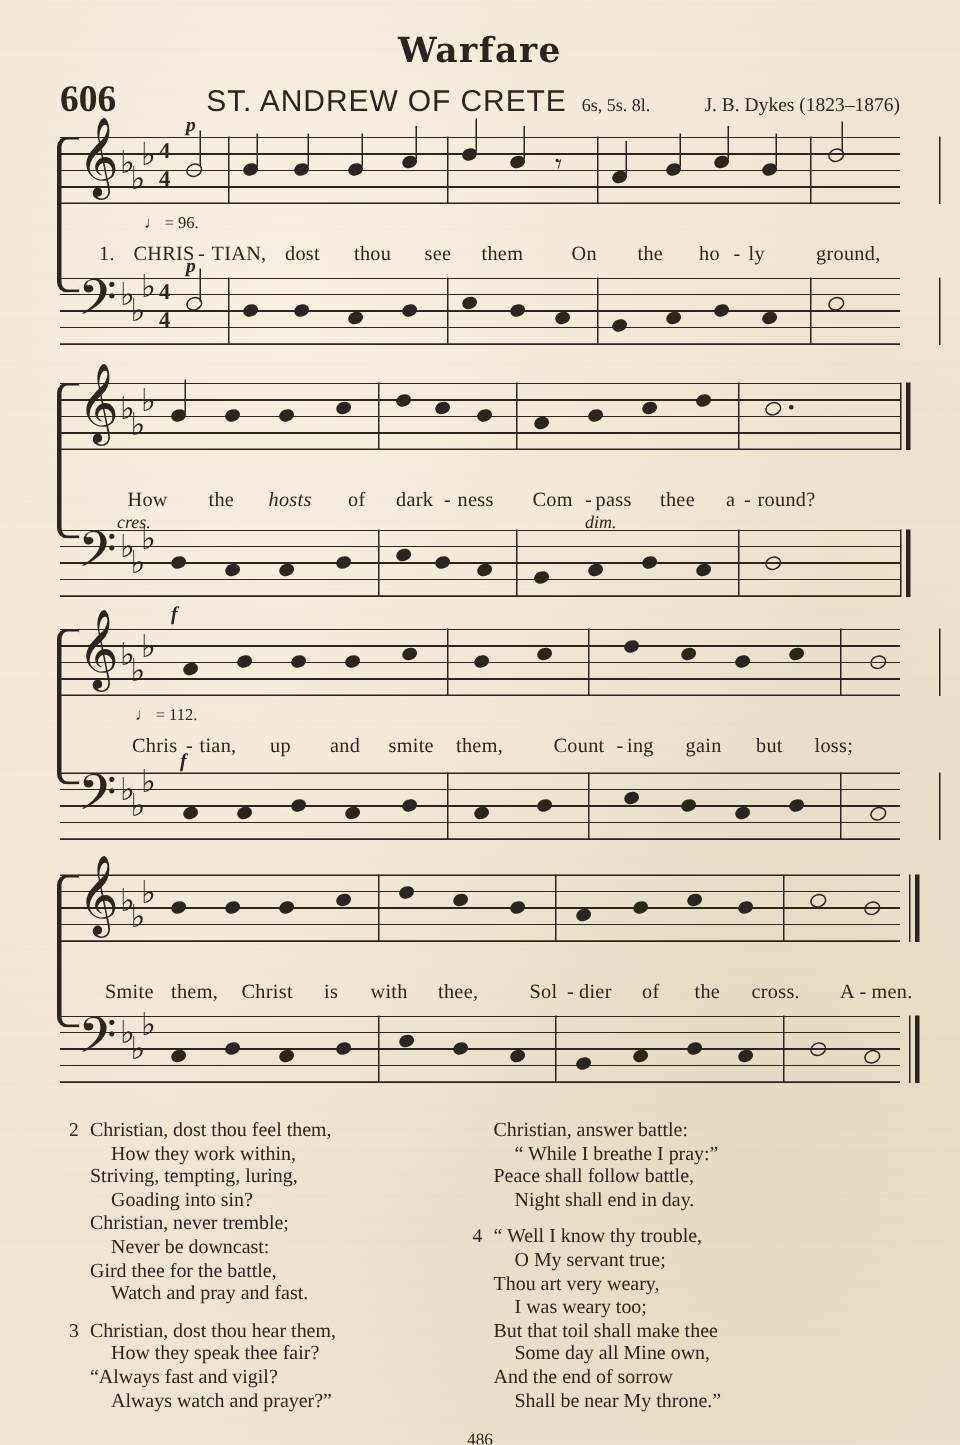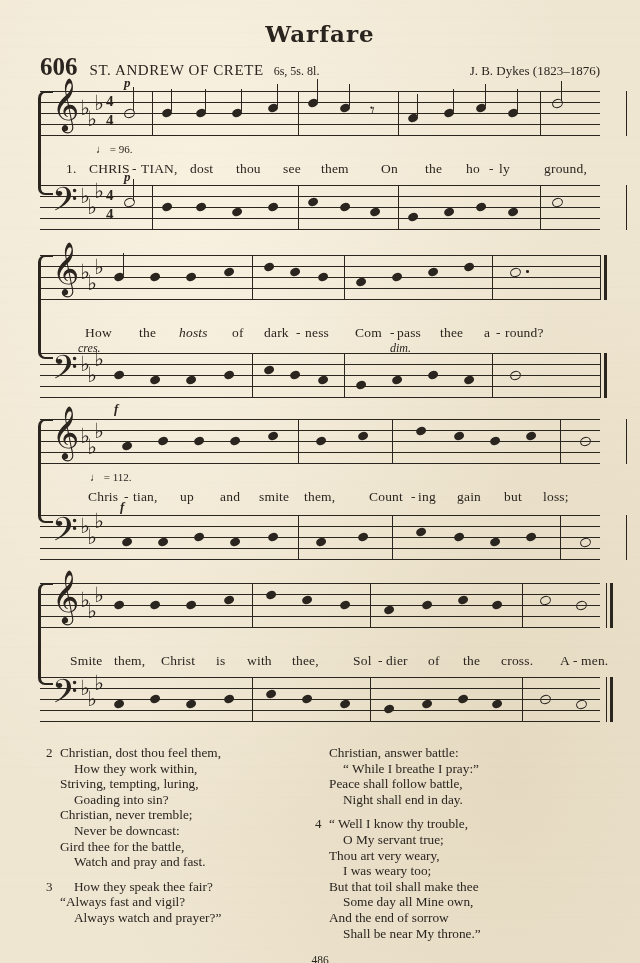--- a/index.html
+++ b/index.html
@@ -51,23 +51,24 @@
     padding: 0 6px;
   }
   .hymn-number {
     font-size: 25px;
     font-weight: 700;
     font-family: "Liberation Serif", serif;
     margin-right: 12px;
     letter-spacing: 0px;
   }
   .tune-name {
-    font-size: 15px;
+    font-size: 20px;
     letter-spacing: 0.6px;
-    font-family: Liberation Serif, serif;
+    font-family: Liberation Sans, sans-serif;
+    margin-left: 48px;
   }
   .meter {
     font-size: 12px;
     margin-left: 10px;
     font-family: "Liberation Serif", serif;
   }
   .composer {
     margin-left: auto;
     font-size: 13px;
     font-family: "Liberation Serif", serif;
@@ -590,20 +591,21 @@
           <div class="ind2">How they work within,</div>
           <div class="ind1">Striving, tempting, luring,</div>
           <div class="ind2">Goading into sin?</div>
           <div class="ind1">Christian, never tremble;</div>
           <div class="ind2">Never be downcast:</div>
           <div class="ind1">Gird thee for the battle,</div>
           <div class="ind2">Watch and pray and fast.</div>
         </div>
         <div class="verse">
           <span class="vnum">3</span>
+          <div class="ind1">Christian, dost thou hear them,</div>
           <div class="ind2">How they speak thee fair?</div>
           <div class="ind1">“Always fast and vigil?</div>
           <div class="ind2">Always watch and prayer?”</div>
         </div>
       </div>
     <div class="verse-col right">
         <div class="verse">
           <div class="ind1">Christian, answer battle:</div>
           <div class="ind2">“ While I breathe I pray:”</div>
           <div class="ind1">Peace shall follow battle,</div>

